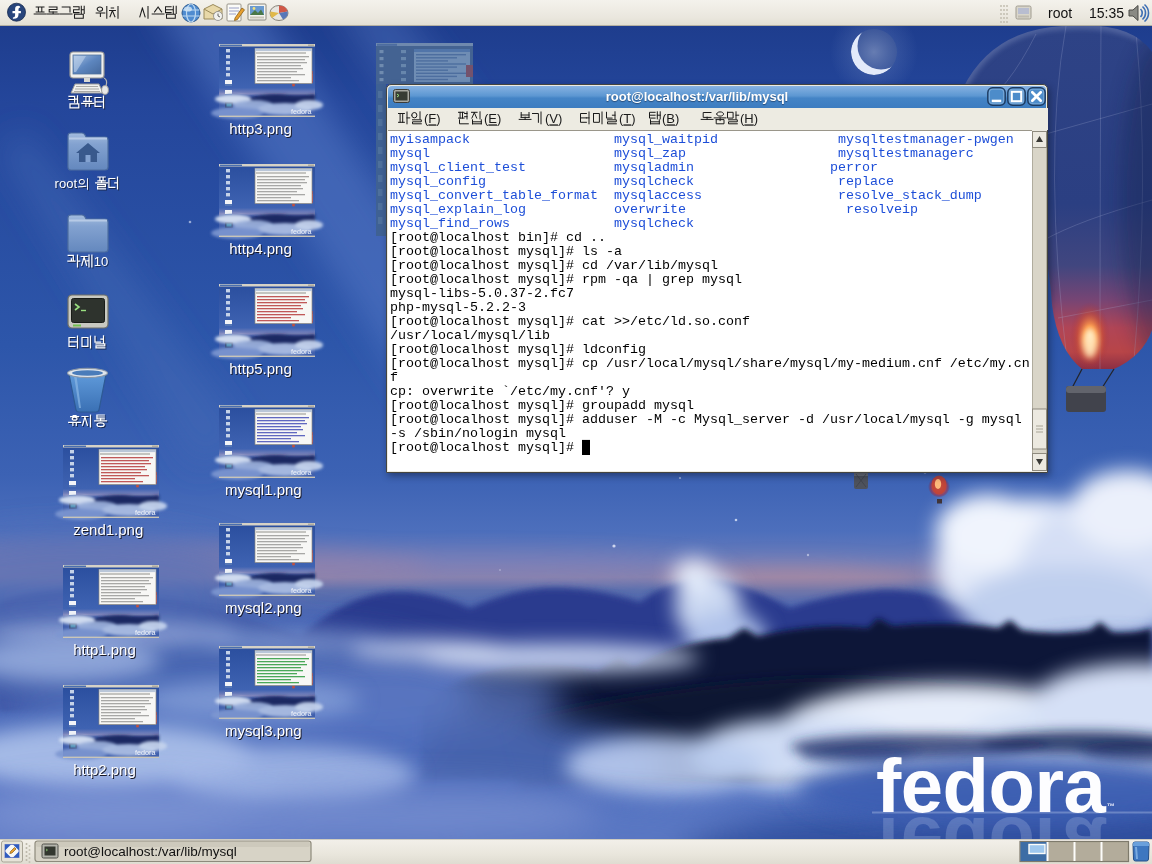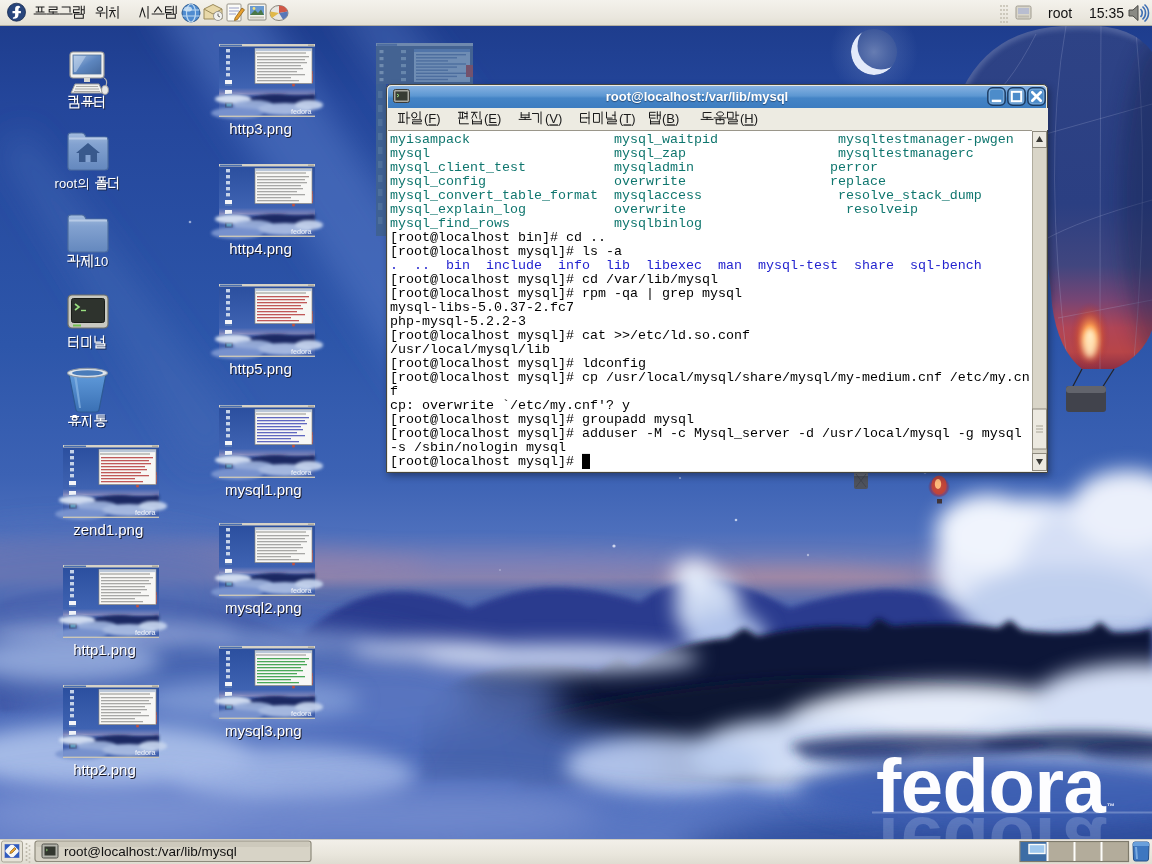--- a/index.html
+++ b/index.html
@@ -1,18 +1,18 @@
 <!DOCTYPE html>
 <html><head><meta charset="utf-8"><style>
 *{margin:0;padding:0;box-sizing:border-box}
 html,body{width:1152px;height:864px;overflow:hidden}
 body{position:relative;font-family:"Liberation Sans",sans-serif;background:#2b53a7}
 .abs{position:absolute}
 #term pre{font-family:"Liberation Mono",monospace;font-size:13.333px;line-height:14px;white-space:pre}
-.g{color:#0f766e}.bl{color:#2323cf}
+.g{color:#1d4ed8}.bl{color:#2323cf}
 </style></head><body>
 
 <svg class="abs" style="left:0;top:0" width="1152" height="864" viewBox="0 0 1152 864">
     <defs>
 <linearGradient id="sky" x1="0" y1="0" x2="0" y2="1">
  <stop offset="0" stop-color="#1c3a89"></stop>
         <stop offset="0.12" stop-color="#24469b"></stop>
  <stop offset="0.40" stop-color="#2d56aa"></stop>
         <stop offset="0.55" stop-color="#3c62b4"></stop>
  <stop offset="0.615" stop-color="#4d6fbc"></stop>
@@ -570,27 +570,26 @@
       </g>
       <g transform="translate(313,3)">
         <path transform="translate(0,0)" d="M10.0,1.5L2.2,1.5L2.2,6.4L10.0,6.4M0.2,8.4L12.0,8.4M6.1,6.2L6.1,8.4M15.7,3.0a3.4,1.8 0 1 0 6.7,0a3.4,1.8 0 1 0 -6.7,0M15.2,8.6L23.0,8.6L23.0,12.8L15.2,12.8L15.2,8.6M13.2,6.9L25.0,6.9M19.1,6.9L19.1,9.6M26.5,1.3L32.1,1.3L32.1,7.1L26.5,7.1L26.5,1.3M27.5,8.8L36.3,8.8L36.3,10.8L27.5,10.8L27.5,12.8L36.3,12.8M35.0,0.8L35.0,7.9M35.0,4.2L37.7,4.2" fill="none" stroke="#1a1a1a" stroke-width="1.00" stroke-linecap="square"></path>
         <text x="39" y="12.4" font-size="13px" fill="#1a1a1a" font-family="Liberation Sans">(<tspan text-decoration="underline">H</tspan>)</text>
       </g>
     </svg>
     <div class="abs" style="left:1px;top:45px;width:644px;height:341px;background:#fff;border-top:1px solid #9a968a"></div>
     <pre class="abs" style="left:3px;top:48px;color:#000"><span class="g">myisampack                  mysql_waitpid               mysqltestmanager-pwgen</span>
 <span class="g">mysql                       mysql_zap                   mysqltestmanagerc</span>
 <span class="g">mysql_client_test           mysqladmin                 perror</span>
-<span class="g">mysql_config                overwrite                  replace</span>
+<span class="g">mysql_config                mysqlcheck                  replace</span>
 <span class="g">mysql_convert_table_format  mysqlaccess                 resolve_stack_dump</span>
 <span class="g">mysql_explain_log           overwrite                    resolveip</span>
-<span class="g">mysql_find_rows             mysqlbinlog</span>
+<span class="g">mysql_find_rows             mysqlcheck</span>
 [root@localhost bin]# cd ..
 [root@localhost mysql]# ls -a
-<span class="bl">.  ..  bin  include  info  lib  libexec  man  mysql-test  share  sql-bench</span>
 [root@localhost mysql]# cd /var/lib/mysql
 [root@localhost mysql]# rpm -qa | grep mysql
 mysql-libs-5.0.37-2.fc7
 php-mysql-5.2.2-3
 [root@localhost mysql]# cat &gt;&gt;/etc/ld.so.conf
 /usr/local/mysql/lib
 [root@localhost mysql]# ldconfig
 [root@localhost mysql]# cp /usr/local/mysql/share/mysql/my-medium.cnf /etc/my.cn
 f
 cp: overwrite `/etc/my.cnf'? y

